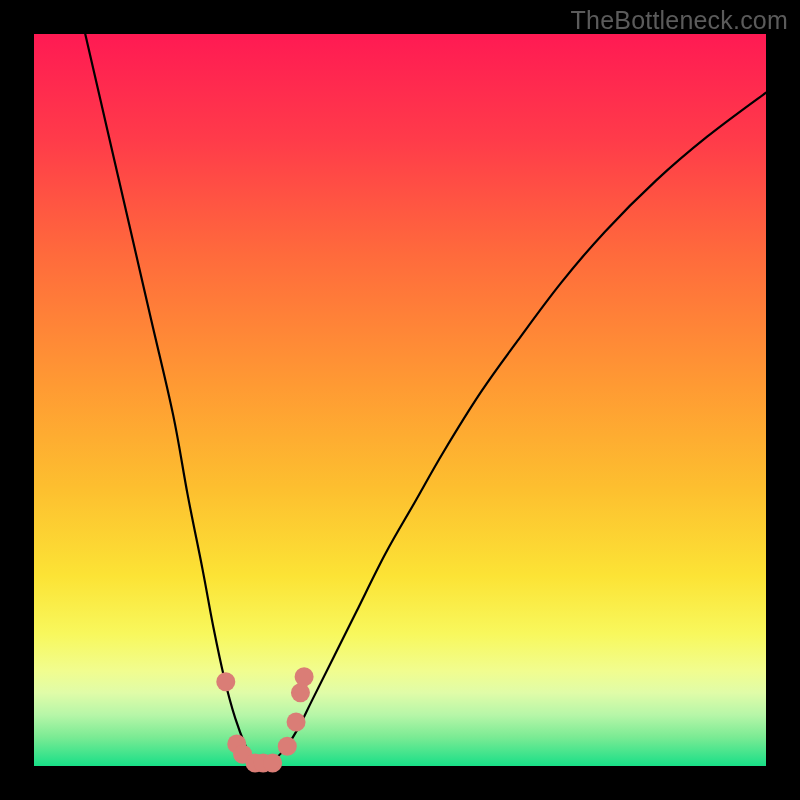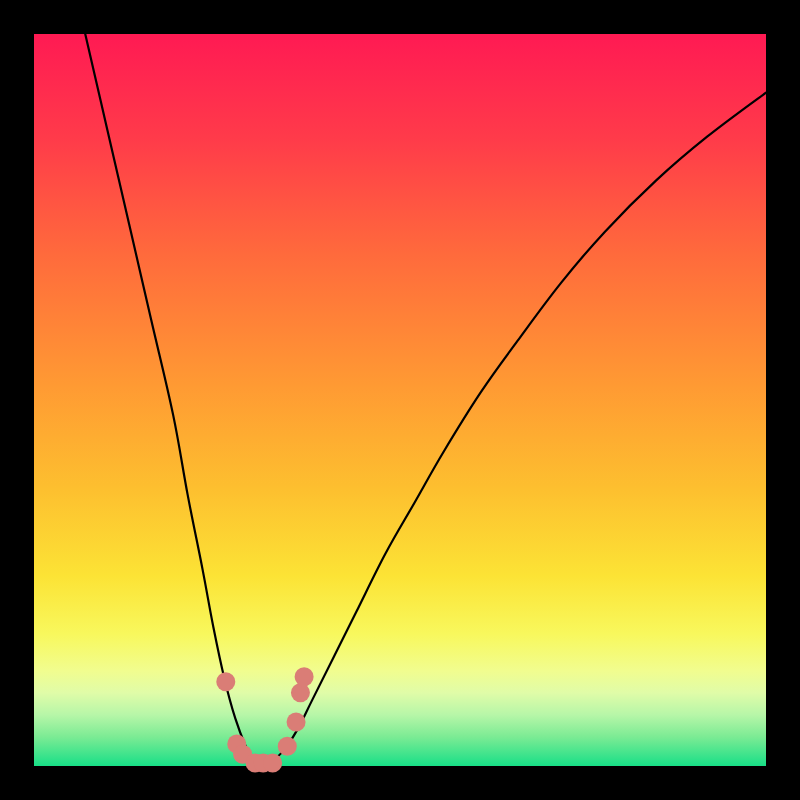--- a/index.html
+++ b/index.html
@@ -86,13 +86,14 @@
           <circle cx="229.116" cy="729.072" r="9.5" fill="#da7d76" stroke="#c56a63" stroke-width="0"></circle>
           <circle cx="238.632" cy="729.072" r="9.5" fill="#da7d76" stroke="#c56a63" stroke-width="0"></circle>
           <circle cx="253.27200000000002" cy="712.236" r="9.5" fill="#da7d76" stroke="#c56a63" stroke-width="0"></circle>
           <circle cx="262.056" cy="688.08" r="9.5" fill="#da7d76" stroke="#c56a63" stroke-width="0"></circle>
           <circle cx="266.448" cy="658.8" r="9.5" fill="#da7d76" stroke="#c56a63" stroke-width="0"></circle>
           <circle cx="270.108" cy="642.696" r="9.5" fill="#da7d76" stroke="#c56a63" stroke-width="0"></circle>
         </g>
     </svg>
   </div>
 
+  <div class="watermark">TheBottleneck.com</div>
 </div>
 
 </body></html>

